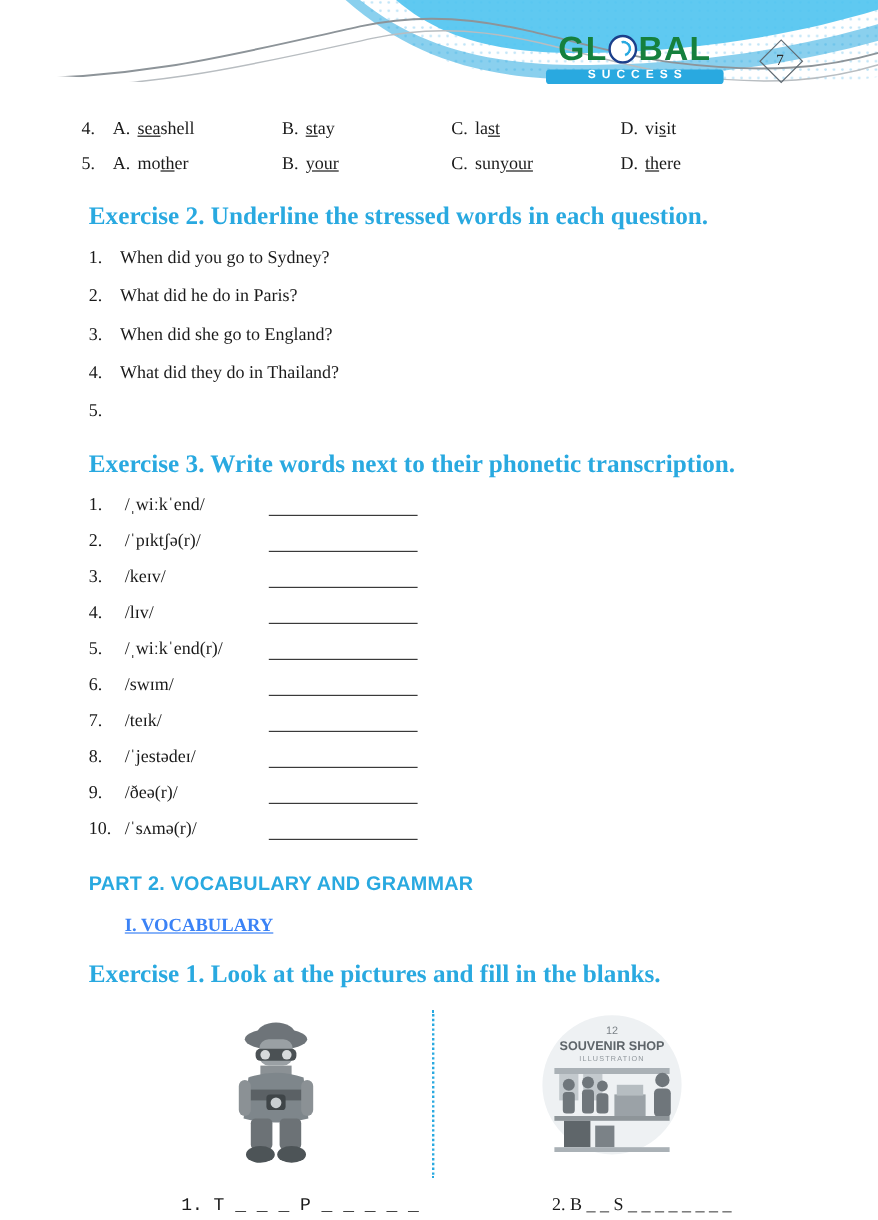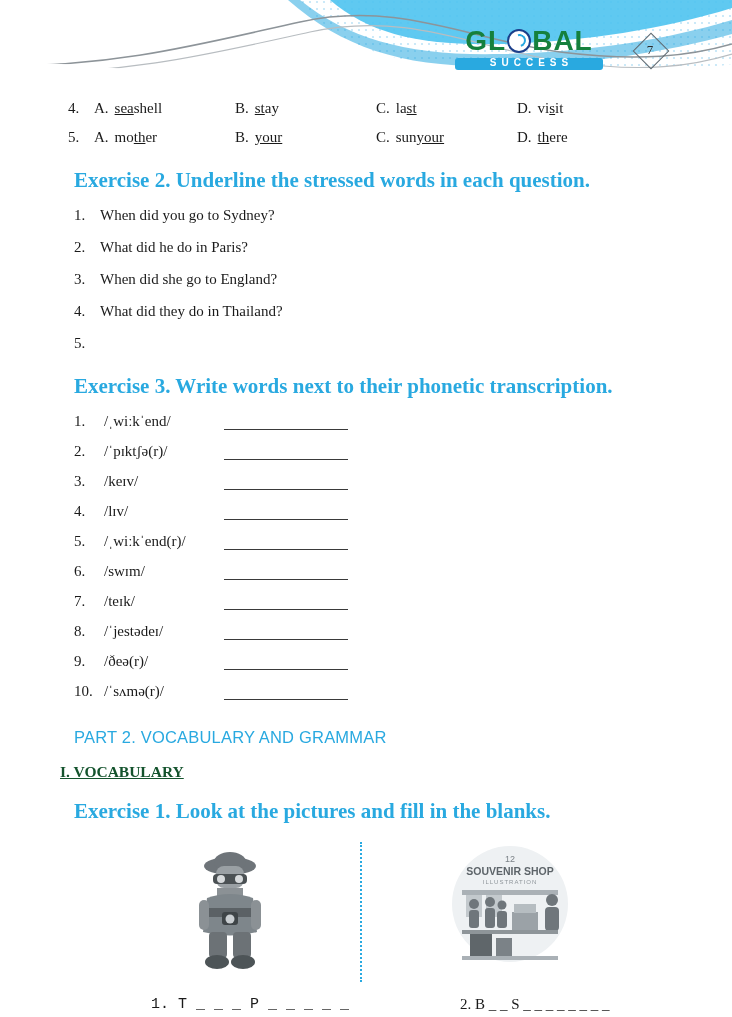--- a/index.html
+++ b/index.html
@@ -163,34 +163,34 @@
   }
   .ph-row .blank {
     width: 124px;
     border-bottom: 1px solid #3a3a3a;
     height: 13px;
   }
 
   .part-title {
     color: #29a9e0;
     font-family: "Liberation Sans", sans-serif;
-    font-weight: normal;
+    font-weight: bold;
     font-size: 16.5px;
     padding-left: 74px;
     margin: 28px 0 16px 0;
     letter-spacing: 0.2px;
   }
   .section-title {
     font-family: "Liberation Serif", serif;
     font-weight: bold;
     font-size: 15.5px;
-    padding-left: 60px;
+    padding-left: 104px;
     margin: 13px 0 18px 0;
     text-decoration: underline;
-    color: #14532d;
+    color: #3b82f6;
   }
 
   .pic-area {
     position: relative;
     margin-top: 18px;
     height: 150px;
   }
   .pic-divider {
     position: absolute;
     left: 360px;

